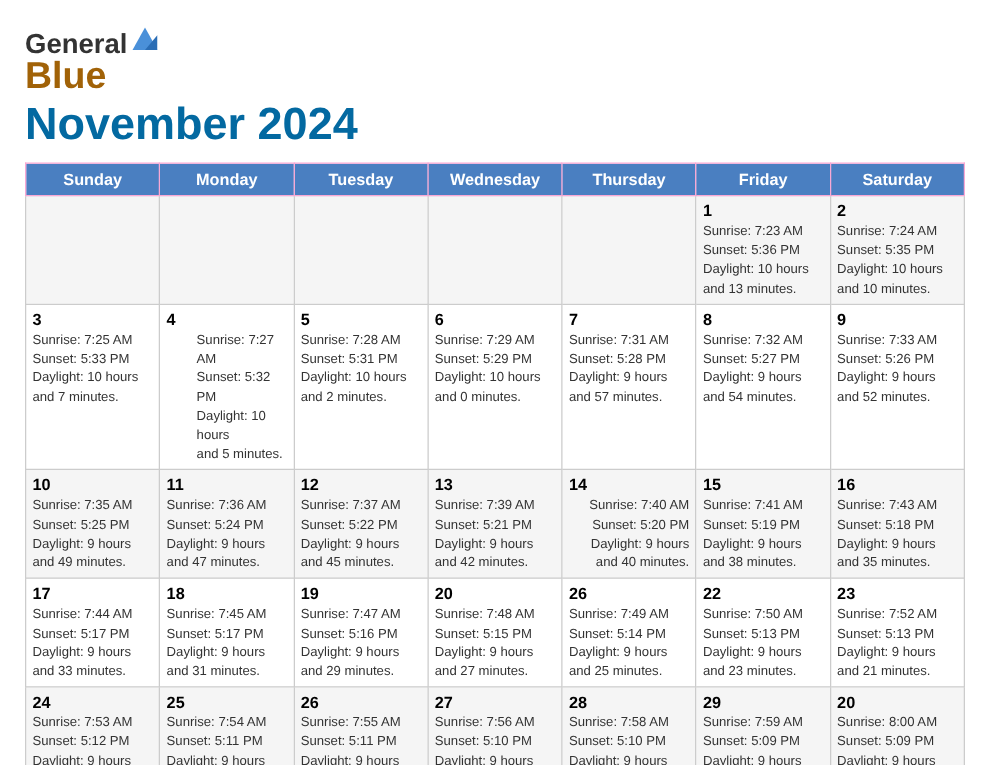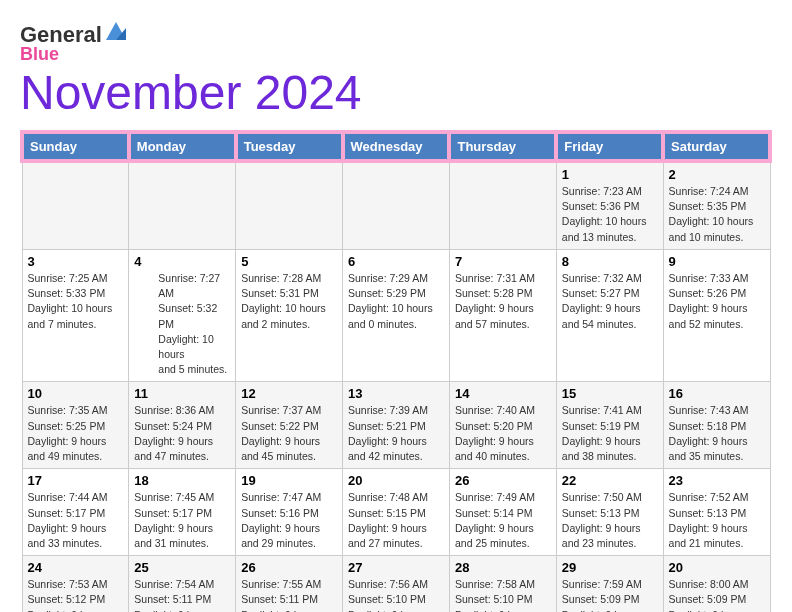--- a/index.html
+++ b/index.html
@@ -22,41 +22,41 @@
       flex-direction: column;
       align-items: flex-start;
     }
     .logo-icon {
       display: flex;
       align-items: center;
       gap: 2px;
     }
     .title-block { text-align: right; }
     .month-title {
-      font-size: 48px;
-      font-weight: normal;
-      color: #6d28d9;
+      font-size: 36px;
+      font-weight: bold;
+      color: #0369a1;
     }
     .location-title {
       font-size: 16px;
       color: #555;
     }
     .calendar {
       width: 100%;
       border-collapse: collapse;
       font-size: 11px;
     }
     .calendar th {
       background: #4a7fc1;
       color: #fff;
-      text-align: left;
+      text-align: center;
       padding: 5px 6px;
       font-size: 13px;
       font-weight: bold;
-      border: 4px solid #f9a8d4;
+      border: 1px solid #f9a8d4;
     }
     .calendar td {
       border: 1px solid #ccc;
       vertical-align: top;
       padding: 4px 5px;
       width: 107px;
       min-height: 70px;
       background: #fff;
     }
     .calendar td.empty {
@@ -88,21 +88,21 @@
     <div class="logo-icon">
       <span style="font-size:22px; font-weight:bold; color:#333;">
         General<span style="display:inline-block; margin-left:2px;">
           <svg width="22" height="22" viewBox="0 0 22 22">
             <polygon points="2,20 12,2 22,20" fill="#4a90d9"></polygon>
             <polygon points="12,20 22,8 22,20" fill="#2a6db5"></polygon>
           </svg>
         </span>
       </span>
     </div>
-    <span style="font-size:18px; font-weight:bold; color:#ec4899; margin-top:-4px; display:block;">Blue</span>
+    <span style="font-size:30px; font-weight:bold; color:#a16207; margin-top:-4px; display:block;">Blue</span>
   </div>
   <div class="title-block">
     <div class="month-title">November 2024</div>
   </div>
 </div>
 
 <table class="calendar" id="cal-table">
   <thead>
     <tr id="header-row">
         <th>Sunday</th>
@@ -190,42 +190,42 @@
       <tr class="row-shaded">
         <td>
           <span class="day-num">10</span>
           <div class="day-info" style="white-space: pre-line;">Sunrise: 7:35 AM
 Sunset: 5:25 PM
 Daylight: 9 hours
 and 49 minutes.</div>
         </td>
         <td>
           <span class="day-num">11</span>
-          <div class="day-info" style="white-space: pre-line;">Sunrise: 8:36 AM
+          <div class="day-info" style="white-space: pre-line;">Sunrise: 7:36 AM
 Sunset: 5:24 PM
 Daylight: 9 hours
 and 47 minutes.</div>
         </td>
         <td>
           <span class="day-num">12</span>
           <div class="day-info" style="white-space: pre-line;">Sunrise: 7:37 AM
 Sunset: 5:22 PM
 Daylight: 9 hours
 and 45 minutes.</div>
         </td>
         <td>
           <span class="day-num">13</span>
           <div class="day-info" style="white-space: pre-line;">Sunrise: 7:39 AM
 Sunset: 5:21 PM
 Daylight: 9 hours
 and 42 minutes.</div>
         </td>
         <td>
           <span class="day-num">14</span>
-          <div class="day-info" style="white-space: pre-line;">Sunrise: 7:40 AM
+          <div class="day-info" style="white-space: pre-line; text-align: right;">Sunrise: 7:40 AM
 Sunset: 5:20 PM
 Daylight: 9 hours
 and 40 minutes.</div>
         </td>
         <td>
           <span class="day-num">15</span>
           <div class="day-info" style="white-space: pre-line;">Sunrise: 7:41 AM
 Sunset: 5:19 PM
 Daylight: 9 hours
 and 38 minutes.</div>

